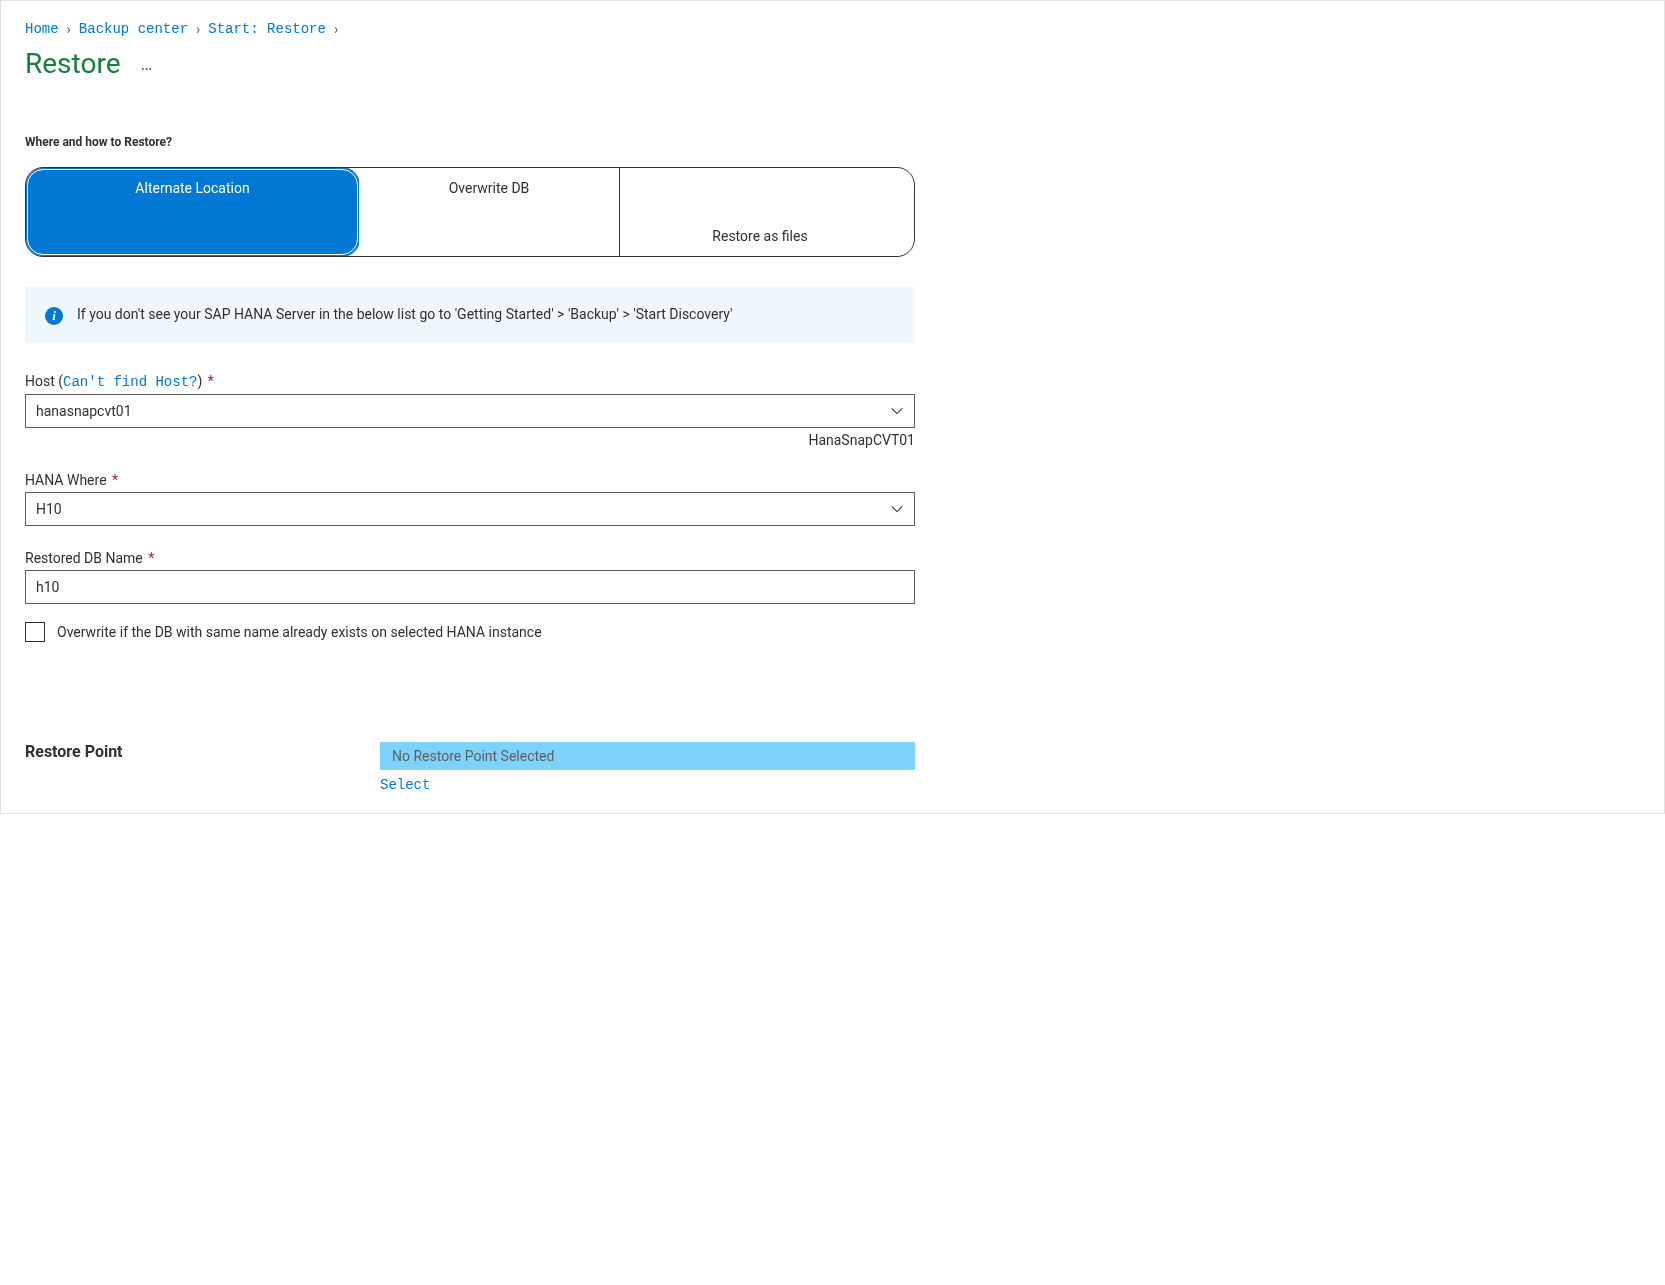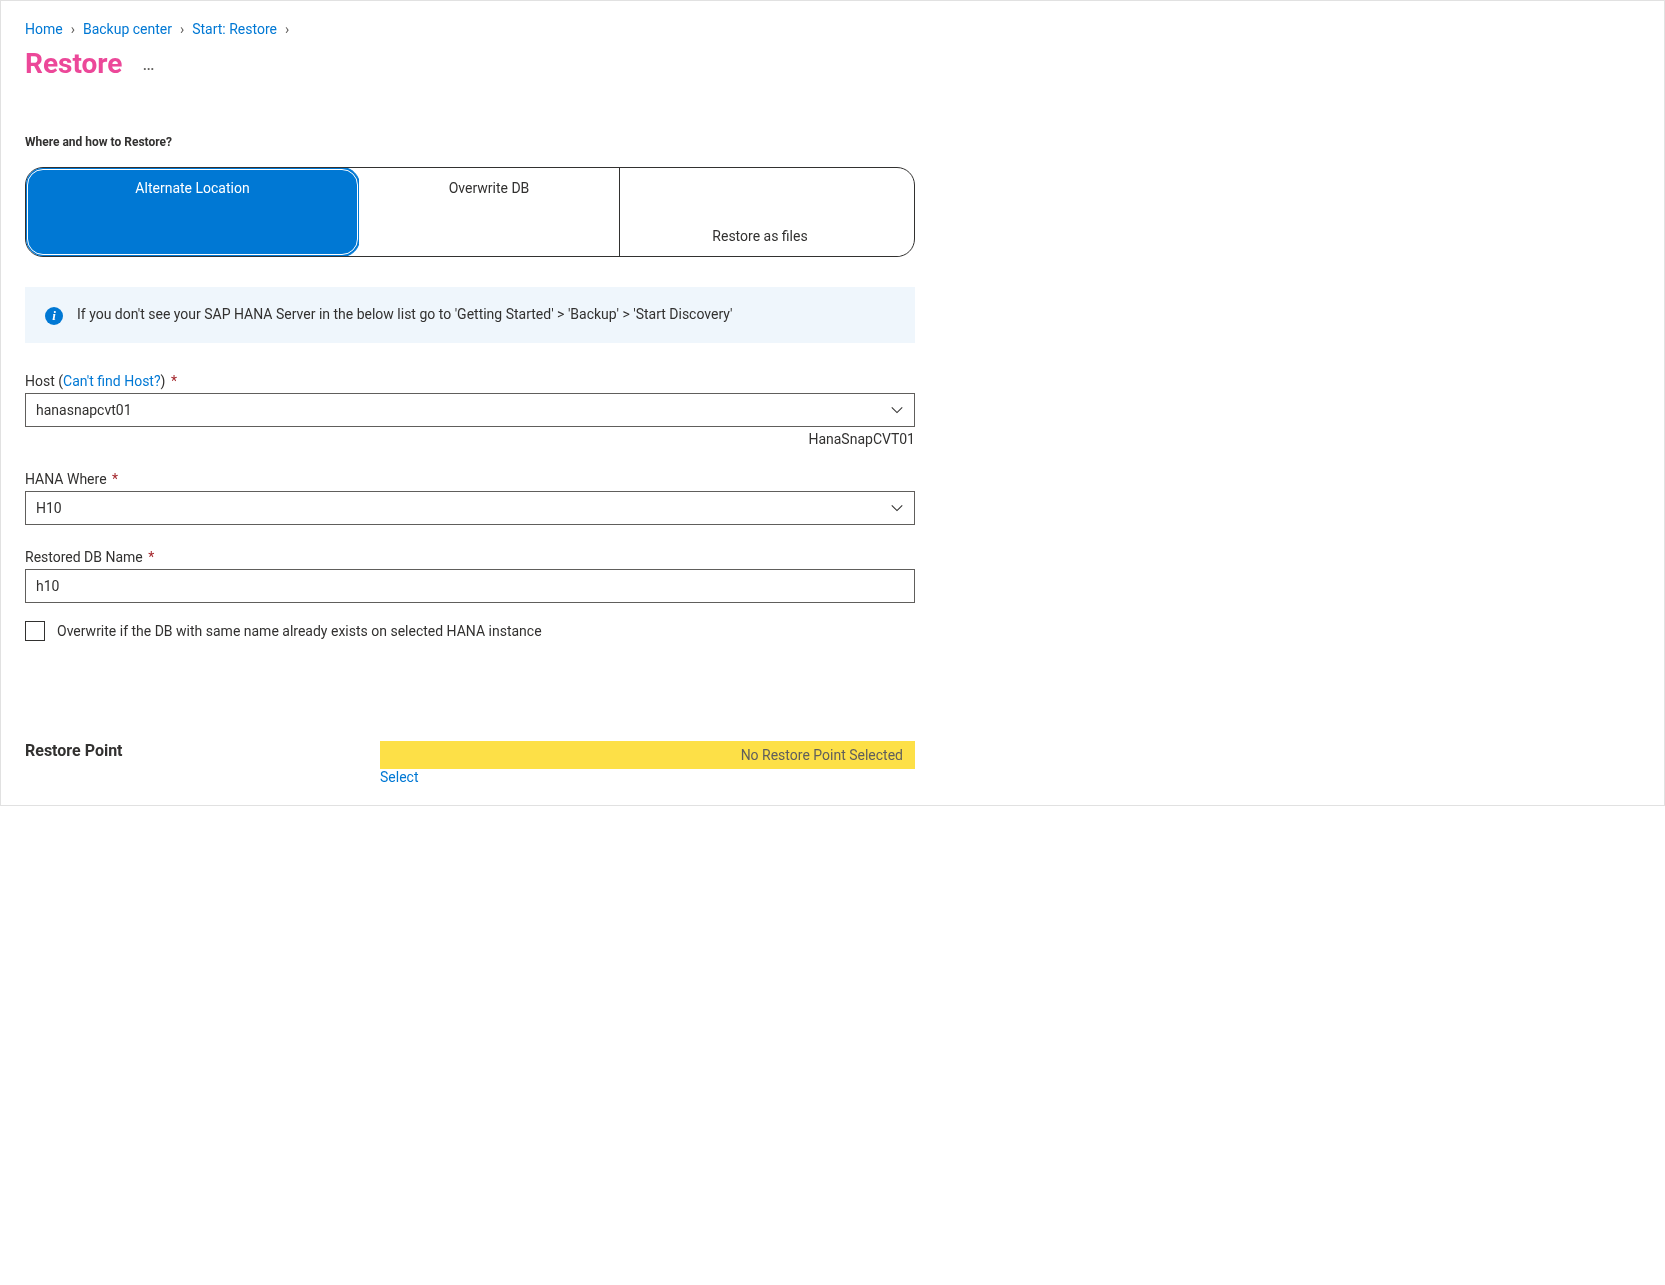--- a/index.html
+++ b/index.html
@@ -11,20 +11,21 @@
       font-family: "Segoe UI", -apple-system, BlinkMacSystemFont, Roboto, "Helvetica Neue", sans-serif;
       font-size: 14px;
       color: #323130;
       background: #ffffff;
       padding: 20px 24px;
       border: 1px solid #e1e1e1;
     }
     a {
       color: #0078d4;
       text-decoration: none;
+      font-family: Liberation Mono, monospace;
     }
     
     .breadcrumb {
       display: flex;
       align-items: center;
       gap: 8px;
       font-size: 14px;
       margin-bottom: 10px;
     }
     .breadcrumb-sep {
@@ -32,22 +33,22 @@
     }
     
     .page-title-row {
       display: flex;
       align-items: center;
       gap: 20px;
       margin-bottom: 55px;
     }
     .page-title {
       font-size: 28px;
-      font-weight: 700;
-      color: #ec4899;
+      font-weight: 400;
+      color: #15803d;
     }
     .more-dots {
       font-size: 18px;
       letter-spacing: 2px;
       color: #605e5c;
       cursor: pointer;
     }
     
     .section-heading {
       font-size: 12px;
@@ -196,26 +197,25 @@
     .restore-label {
       font-size: 16px;
       font-weight: 700;
       width: 355px;
       flex-shrink: 0;
     }
     .restore-right {
       width: 535px;
     }
     .readonly-box {
-      background: #fde047;
+      background: #7dd3fc;
       padding: 6px 12px;
       font-size: 14px;
       color: #605e5c;
-      margin-bottom: 0;
-      text-align: right;
+      margin-bottom: 6px;
     }
     .select-link {
       color: #0078d4;
       font-size: 14px;
       cursor: pointer;
     }
   </style>
 </head>
 <body>
 

